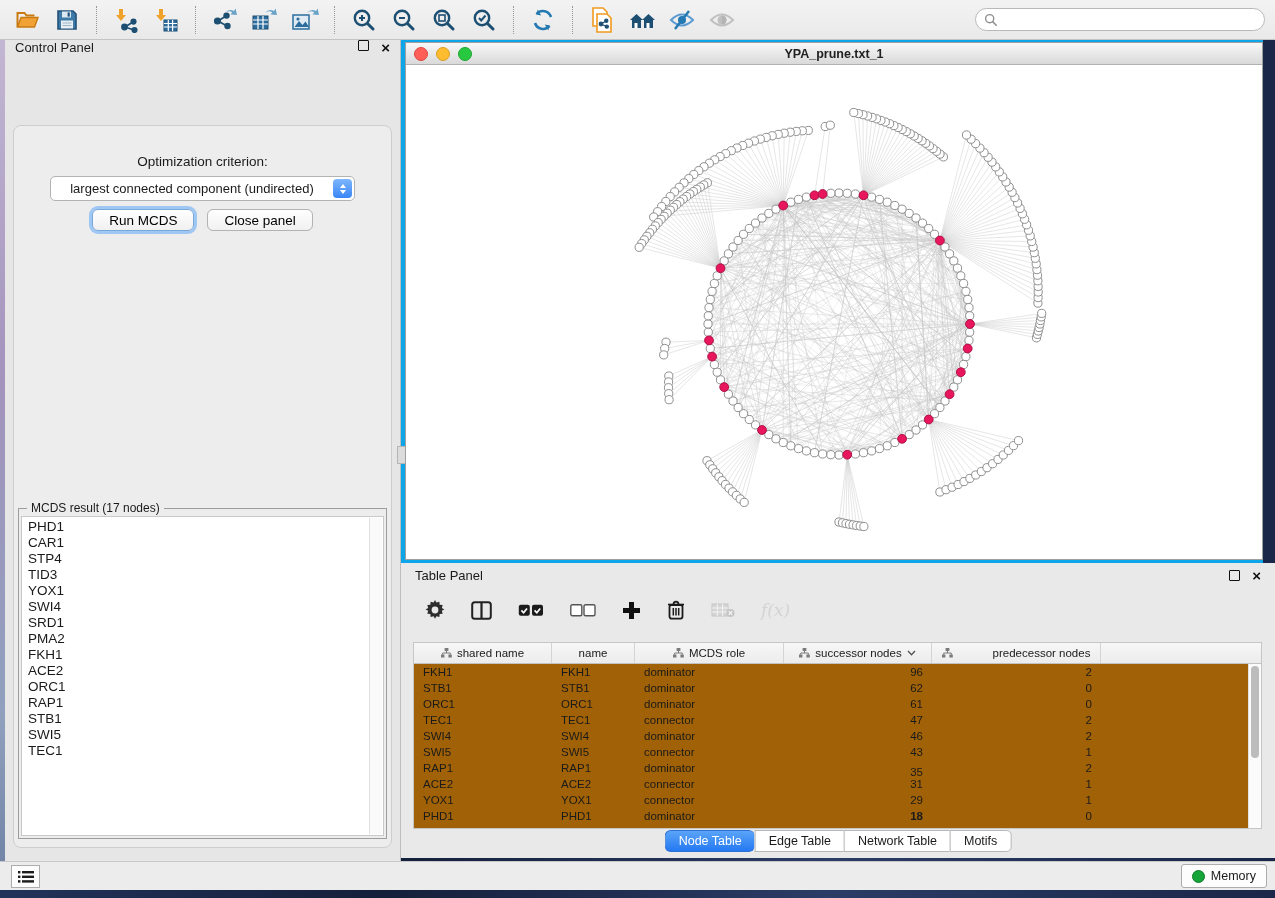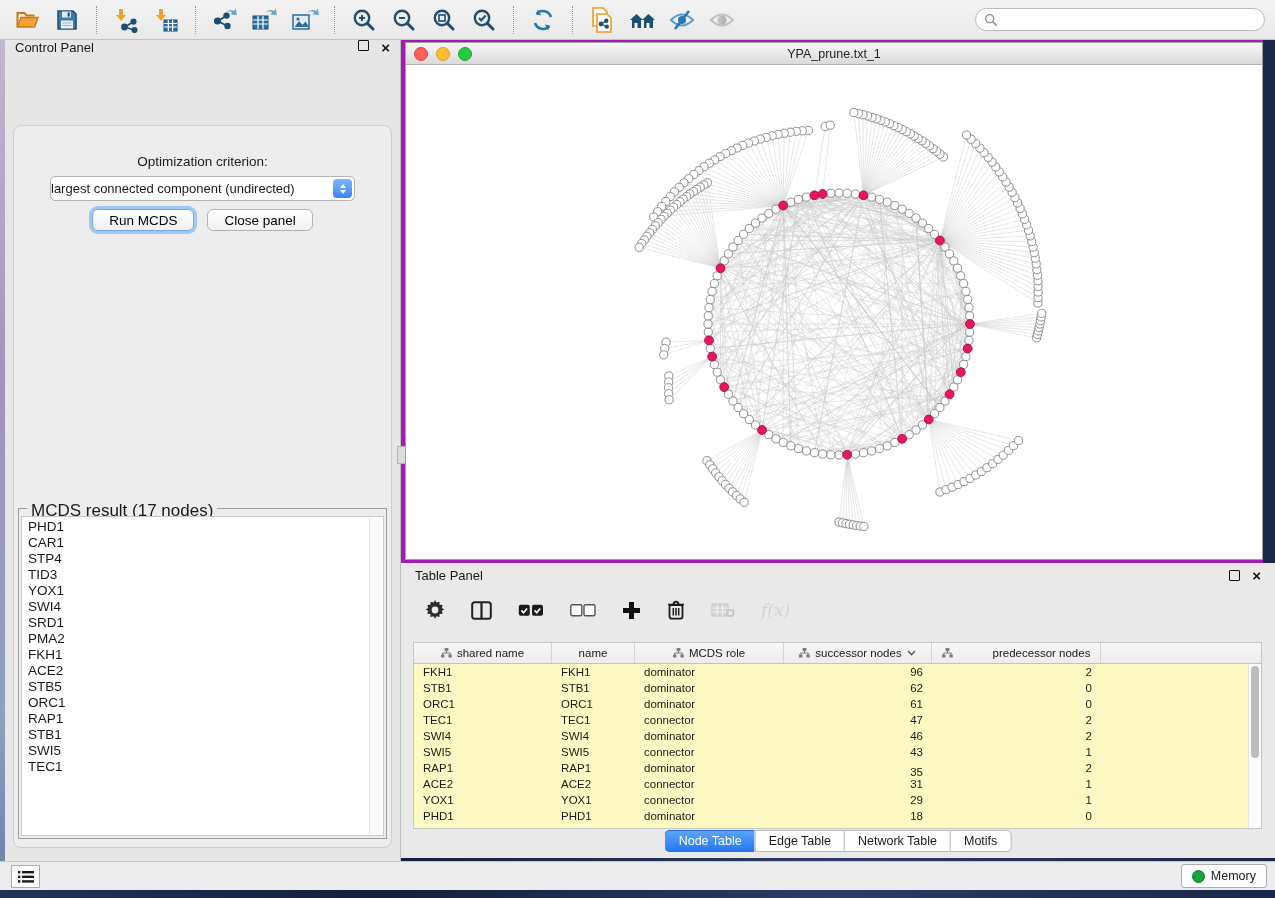--- a/index.html
+++ b/index.html
@@ -27,65 +27,65 @@
   #cp-tabs{position:absolute;left:0;right:0;top:74px;display:flex;justify-content:center;z-index:3;}
   .seg{background:#fff;border:1px solid #b0b0b0;border-right:none;padding:2px 14px;font-size:13px;height:17px;line-height:17px;}
   .seg:first-child{border-radius:5px 0 0 5px;}
   .seg:last-child{border-radius:0 5px 5px 0;border-right:1px solid #b0b0b0;}
   .seg.active{background:linear-gradient(#6eb1fb,#2e7ef5);border-color:#2e6fd6;color:#fff;}
   #mcds-pane{position:absolute;left:8px;right:8px;top:85px;bottom:14px;background:#ededed;
        border:1px solid #cdcdcd;border-radius:8px;}
   #criterion-label{position:absolute;top:28px;left:0;right:0;text-align:center;font-size:13.5px;}
   #criterion-select{position:absolute;top:50px;left:36px;right:36px;height:23px;background:#fff;border:1px solid #b3b3b3;
        border-radius:5px;display:flex;align-items:center;font-size:13px;}
-  #criterion-select .sel-text{flex:1;text-align:left;}
+  #criterion-select .sel-text{flex:1;text-align:center;}
   .stepper{width:19px;height:19px;margin-right:2px;border-radius:4px;background:linear-gradient(#7db6fb,#3a85f7);
        display:flex;flex-direction:column;align-items:center;justify-content:center;gap:2px;}
   .stepper .tri{width:0;height:0;border-left:3.5px solid transparent;border-right:3.5px solid transparent;}
   .tri.up{border-bottom:4.5px solid #fff;} .tri.down{border-top:4.5px solid #fff;}
   #mcds-buttons{position:absolute;top:83px;left:0;right:0;display:flex;justify-content:center;gap:13px;}
   .mac-btn{background:linear-gradient(#ffffff,#f0f0f0);border:1px solid #b3b3b3;border-radius:6px;height:22px;
        padding:0 16px;font-size:13.5px;line-height:22px;}
   .mac-btn.focused{box-shadow:0 0 0 3px #9ec7f3;border-color:#7aa7d9;}
   #result-box{position:absolute;left:4px;right:4px;top:382px;bottom:8px;border:1px solid #9d9d9d;}
-  #result-title{position:absolute;top:-8px;left:8px;background:#ededed;padding:0 4px;font-size:17px;}
+  #result-title{position:absolute;top:-8px;left:8px;background:#ededed;padding:0 4px;font-size:12px;}
   #result-list{position:absolute;inset:7px 2px 2px 2px;background:#fff;border:1px solid #c9c9c9;
        overflow:hidden;font-size:13.5px;line-height:16px;padding:2px 0 0 6px;}
   #result-scroll{position:absolute;top:9px;right:4px;bottom:4px;width:12px;background:#fafafa;border-left:1px solid #e0e0e0;}
   
-  #net-region{position:absolute;left:401px;top:40px;right:12px;height:523px;background:#a21caf;}
+  #net-region{position:absolute;left:401px;top:40px;right:12px;height:523px;background:#0ea5e9;font-weight:bold;}
   #net-window{position:absolute;left:4px;top:2px;right:0;bottom:3px;border:1px solid #9f9f9f;background:#fff;}
   #net-titlebar{height:21px;background:linear-gradient(#f8f8f8,#d9d9d9);border-bottom:1px solid #b2b2b2;
        display:flex;align-items:center;padding:0 8px;position:relative;}
   .traffic{width:12px;height:12px;border-radius:50%;margin-right:8px;}
   .t-red{background:#ff5f57;border:.5px solid #e0443e;}
   .t-yellow{background:#febc2e;border:.5px solid #d89e24;}
   .t-green{background:#28c840;border:.5px solid #1ea532;}
   #net-title{position:absolute;left:0;right:0;text-align:center;font-size:12.5px;color:#222;}
   #net-canvas{position:absolute;left:0;right:0;top:22px;bottom:0;background:#fff;overflow:hidden;}
   #net-canvas svg{position:absolute;left:0;top:0;}
   .splitter-handle{position:absolute;left:-4px;top:406px;width:7px;height:16px;background:#dcdcdc;border:1px solid #b5b5b5;}
   
   #table-panel{position:absolute;left:401px;top:563px;right:0;height:295px;background:#e9e9e9;}
   #tp-titlebar{height:25px;display:flex;align-items:center;padding:0 14px;font-size:13px;}
   #tp-toolbar{height:44px;display:flex;align-items:center;gap:26px;padding:0 24px;}
   .tp-icon{display:flex;align-items:center;justify-content:center;}
-  #node-table{position:absolute;left:12px;right:13px;top:79px;height:187px;background:#fef9c3;border:1px solid #c6c6c6;box-sizing:border-box;}
+  #node-table{position:absolute;left:12px;right:13px;top:79px;height:187px;background:#a16207;border:1px solid #c6c6c6;box-sizing:border-box;}
   #tbl-header{display:flex;height:20px;background:linear-gradient(#f7f7f7,#ececec);border-bottom:1px solid #c2c2c2;font-size:11.5px;}
   .th{display:flex;align-items:center;justify-content:center;gap:5px;border-right:1px solid #d4d4d4;box-sizing:border-box;color:#1a1a1a;}
   .tbl-row{display:flex;height:16px;font-size:11.5px;align-items:center;}
   .td{box-sizing:border-box;padding:0 9px;white-space:nowrap;overflow:hidden;}
   .td.num{text-align:right;}
   #tbl-scroll{position:absolute;top:21px;right:0;bottom:0;width:12px;background:#fbfbfb;border-left:1px solid #e3e3e3;}
   #tbl-thumb{position:absolute;top:2px;left:1.5px;width:8px;height:92px;background:#bcbcbc;border-radius:5px;}
   #tp-tabs{position:absolute;left:50%;transform:translateX(-50%);bottom:6px;display:flex;}
   .tp-seg{background:#fff;border:1px solid #b7b7b7;border-right:none;font-size:12.5px;padding:2px 13px;height:16px;line-height:16px;}
   .tp-seg:first-child{border-radius:5px 0 0 5px;}
   .tp-seg:last-child{border-radius:0 5px 5px 0;border-right:1px solid #b7b7b7;}
-  .tp-seg.active{background:linear-gradient(#5aa4f9,#2579f2);border-color:#2e6fd6;color:#fff;}
+  .tp-seg.active{background:linear-gradient(#5aa4f9,#2579f2);border-color:#2e6fd6;color:#fff;border-radius:6px;}
   
   #status-bar{position:absolute;left:0;right:0;bottom:8px;height:28px;background:#ececec;border-top:1px solid #c8c8c8;}
   #layout-list-btn{position:absolute;left:11px;top:3px;width:27px;height:21px;background:#fdfdfd;border:1px solid #adadad;
        display:flex;align-items:center;justify-content:center;}
   #memory-btn{position:absolute;right:8px;top:2px;height:22px;background:#fdfdfd;border:1px solid #adadad;border-radius:3px;
        display:flex;align-items:center;gap:6px;padding:0 10px;font-size:12.5px;}
   #memory-dot{width:11px;height:11px;border-radius:50%;background:#17a53a;border:.5px solid #0d7c28;}
   .fx-label{font-family:"DejaVu Serif",serif;font-style:italic;font-size:17px;color:#b9b9b9;}
 </style>
 </head>
@@ -264,21 +264,20 @@
           <div>PHD1</div>
           <div>CAR1</div>
           <div>STP4</div>
           <div>TID3</div>
           <div>YOX1</div>
           <div>SWI4</div>
           <div>SRD1</div>
           <div>PMA2</div>
           <div>FKH1</div>
           <div>ACE2</div>
-          <div>STB5</div>
           <div>ORC1</div>
           <div>RAP1</div>
           <div>STB1</div>
           <div>SWI5</div>
           <div>TEC1</div>
         </div>
       <div id="result-scroll"></div>
     </div>
   </div>
 </div>
@@ -1301,21 +1300,21 @@
           <div class="td" style="width: 138px;">YOX1</div>
           <div class="td" style="width: 83px;">YOX1</div>
           <div class="td" style="width: 149px;">connector</div>
           <div class="td num" style="width: 148px;">29</div>
           <div class="td num" style="width: 169px;">1</div>
         </div>
         <div class="tbl-row">
           <div class="td" style="width: 138px;">PHD1</div>
           <div class="td" style="width: 83px;">PHD1</div>
           <div class="td" style="width: 149px;">dominator</div>
-          <div class="td num" style="width: 148px;">18</div>
+          <div class="td num" style="width: 148px; font-weight: bold;">18</div>
           <div class="td num" style="width: 169px;">0</div>
         </div>
       </div>
     <div id="tbl-scroll">
         <div id="tbl-thumb"></div>
       </div>
   </div>
   <div id="tp-tabs">
       <div class="tp-seg active">Node Table</div>
       <div class="tp-seg">Edge Table</div>

